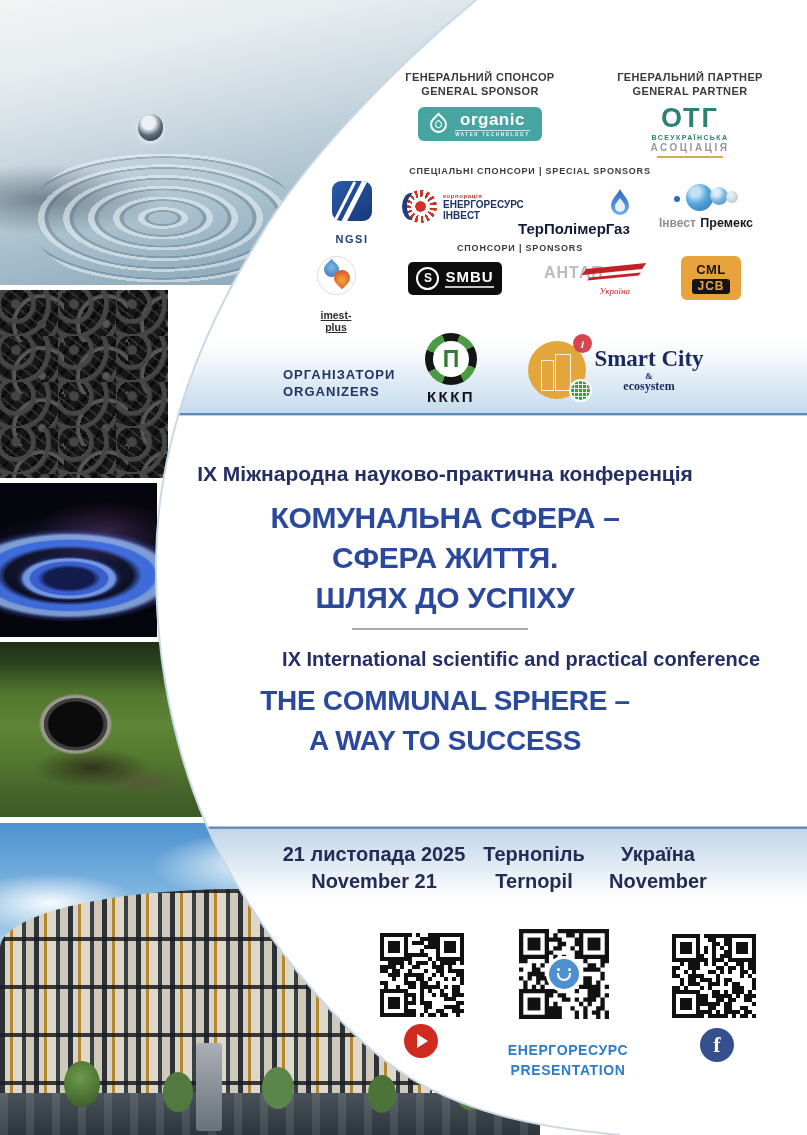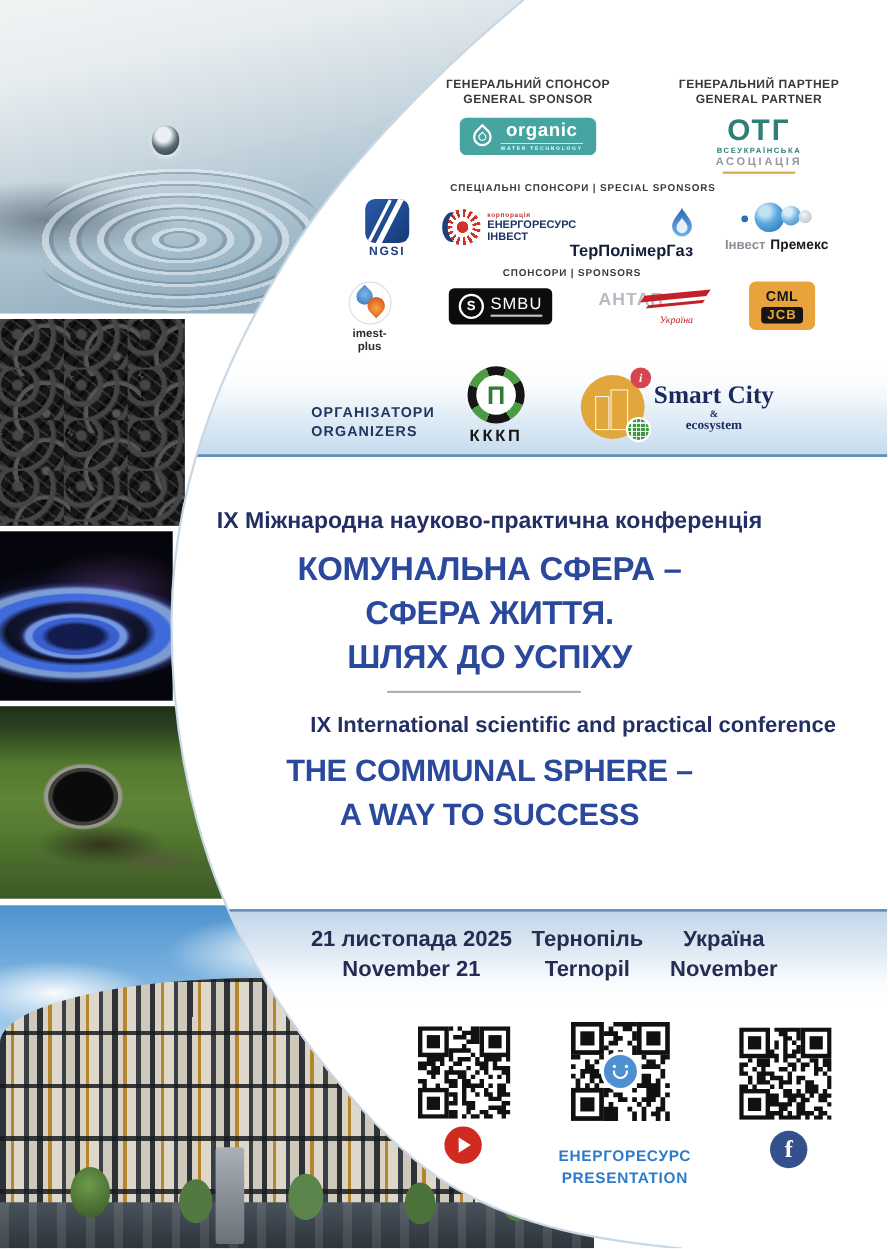--- a/index.html
+++ b/index.html
@@ -81,21 +81,21 @@
   .otg-o{font-size:27px;font-weight:800;color:#2e8076;line-height:28px;}
   .otg-tg{font-size:27px;font-weight:800;color:#2e8076;letter-spacing:2px;line-height:28px;}
   .otg-l1{font-size:7px;font-weight:700;color:#2e8076;letter-spacing:1.4px;margin-top:2px;}
   .otg-l2{font-size:10px;font-weight:700;color:#95989c;letter-spacing:2.5px;margin-top:1px;}
   .otg-bar{width:66px;height:2px;background:#d8a94e;margin:3px auto 0;}
   
   .ngsi-box{position:relative;width:40px;height:40px;margin:0 auto;border-radius:9px;overflow:hidden;
     background:linear-gradient(135deg,#2a5aa8,#173a78);}
   .ngsi-box::before{content:'';position:absolute;left:19px;top:-5px;width:5px;height:54px;background:#fff;transform:rotate(27deg);}
   .ngsi-box::after{content:'';position:absolute;left:10px;top:-2px;width:2.5px;height:50px;background:#fff;transform:rotate(27deg);}
-  .ngsi-name{font-size:11px;font-weight:800;color:#1d3f7d;letter-spacing:1.5px;margin-top:2px;}
+  .ngsi-name{font-size:11px;font-weight:800;color:#1d3f7d;letter-spacing:1.5px;margin-top:12px;}
   
   .energo{display:flex;align-items:center;gap:6px;}
   .energo-circle{position:relative;flex:0 0 auto;width:33px;height:33px;border-radius:50%;
     background:
       radial-gradient(circle,#d23125 0 5px,#ffffff 5.5px 9px, rgba(255,255,255,0) 9.5px),
       repeating-conic-gradient(#d23125 0 11deg,#ffffff 11deg 24deg);}
   .energo-circle::before{content:'';position:absolute;left:-2px;top:3px;width:18px;height:27px;border-radius:50%;
     box-shadow:inset 6px 0 0 -1px #1d3f7d;}
   .energo-corp{font-size:6px;font-weight:700;color:#c0392b;letter-spacing:.6px;}
   .energo-l{font-size:10px;font-weight:800;color:#1d3468;line-height:11px;}
@@ -112,26 +112,26 @@
   .premex-w1{font-size:12px;font-weight:600;color:#8a9097;}
   .premex-w2{font-size:12.5px;font-weight:800;color:#1a1a1a;}
   
   .imest-circle{position:relative;width:37px;height:37px;margin:0 auto;border-radius:50%;background:#fff;
     border:1px solid #dcdcdc;overflow:hidden;}
   .imest-circle i{position:absolute;border-radius:0 50% 50% 50%;}
   .imest-b{left:6px;top:5px;width:15px;height:15px;transform:rotate(45deg);
     background:radial-gradient(circle at 40% 40%,#7db6e8,#2f6fb5);}
   .imest-o{left:16px;top:13px;width:16px;height:16px;transform:rotate(225deg);
     background:radial-gradient(circle at 40% 40%,#f2a73d,#d43a1f);}
-  .imest-name{font-size:10.5px;font-weight:600;color:#2b2b2b;margin-top:2px;}
+  .imest-name{font-size:10.5px;font-weight:600;color:#2b2b2b;margin-top:14px;text-decoration:underline;}
   
   .smbu{width:94px;height:33px;background:#0c0c0c;border-radius:5px;display:flex;align-items:center;justify-content:center;gap:6px;}
   .smbu-s{width:19px;height:19px;border:2px solid #fff;border-radius:50%;color:#fff;font-weight:800;font-size:12px;
     line-height:18px;text-align:center;}
-  .smbu-name{color:#fff;font-weight:400;font-size:15px;letter-spacing:1px;line-height:15px;}
+  .smbu-name{color:#fff;font-weight:700;font-size:15px;letter-spacing:1px;line-height:15px;}
   .smbu-line{height:2px;background:rgba(255,255,255,.75);margin-top:2px;}
   
   .antap{position:relative;width:98px;height:32px;}
   .antap-name{font-size:16px;font-weight:800;color:#b6bac2;letter-spacing:1px;line-height:22px;}
   .antap-sw1,.antap-sw2{position:absolute;background:#c32127;transform:skewX(-38deg) rotate(-6deg);}
   .antap-sw1{right:0;top:4px;width:56px;height:6px;}
   .antap-sw2{right:4px;top:13px;width:48px;height:3px;}
   .antap-sub{position:absolute;right:12px;bottom:-2px;font-size:9px;font-style:italic;color:#c32127;
     font-family:"Liberation Serif",serif;}
   

